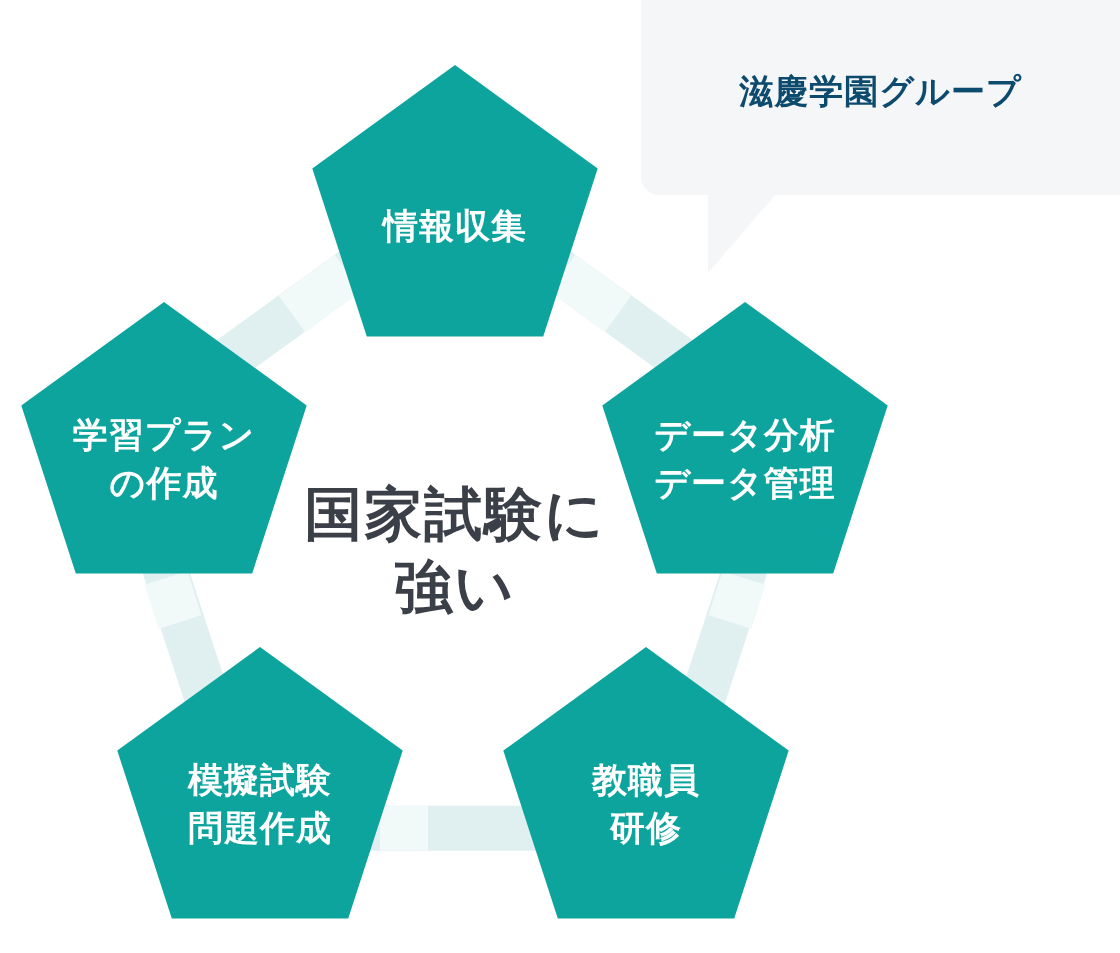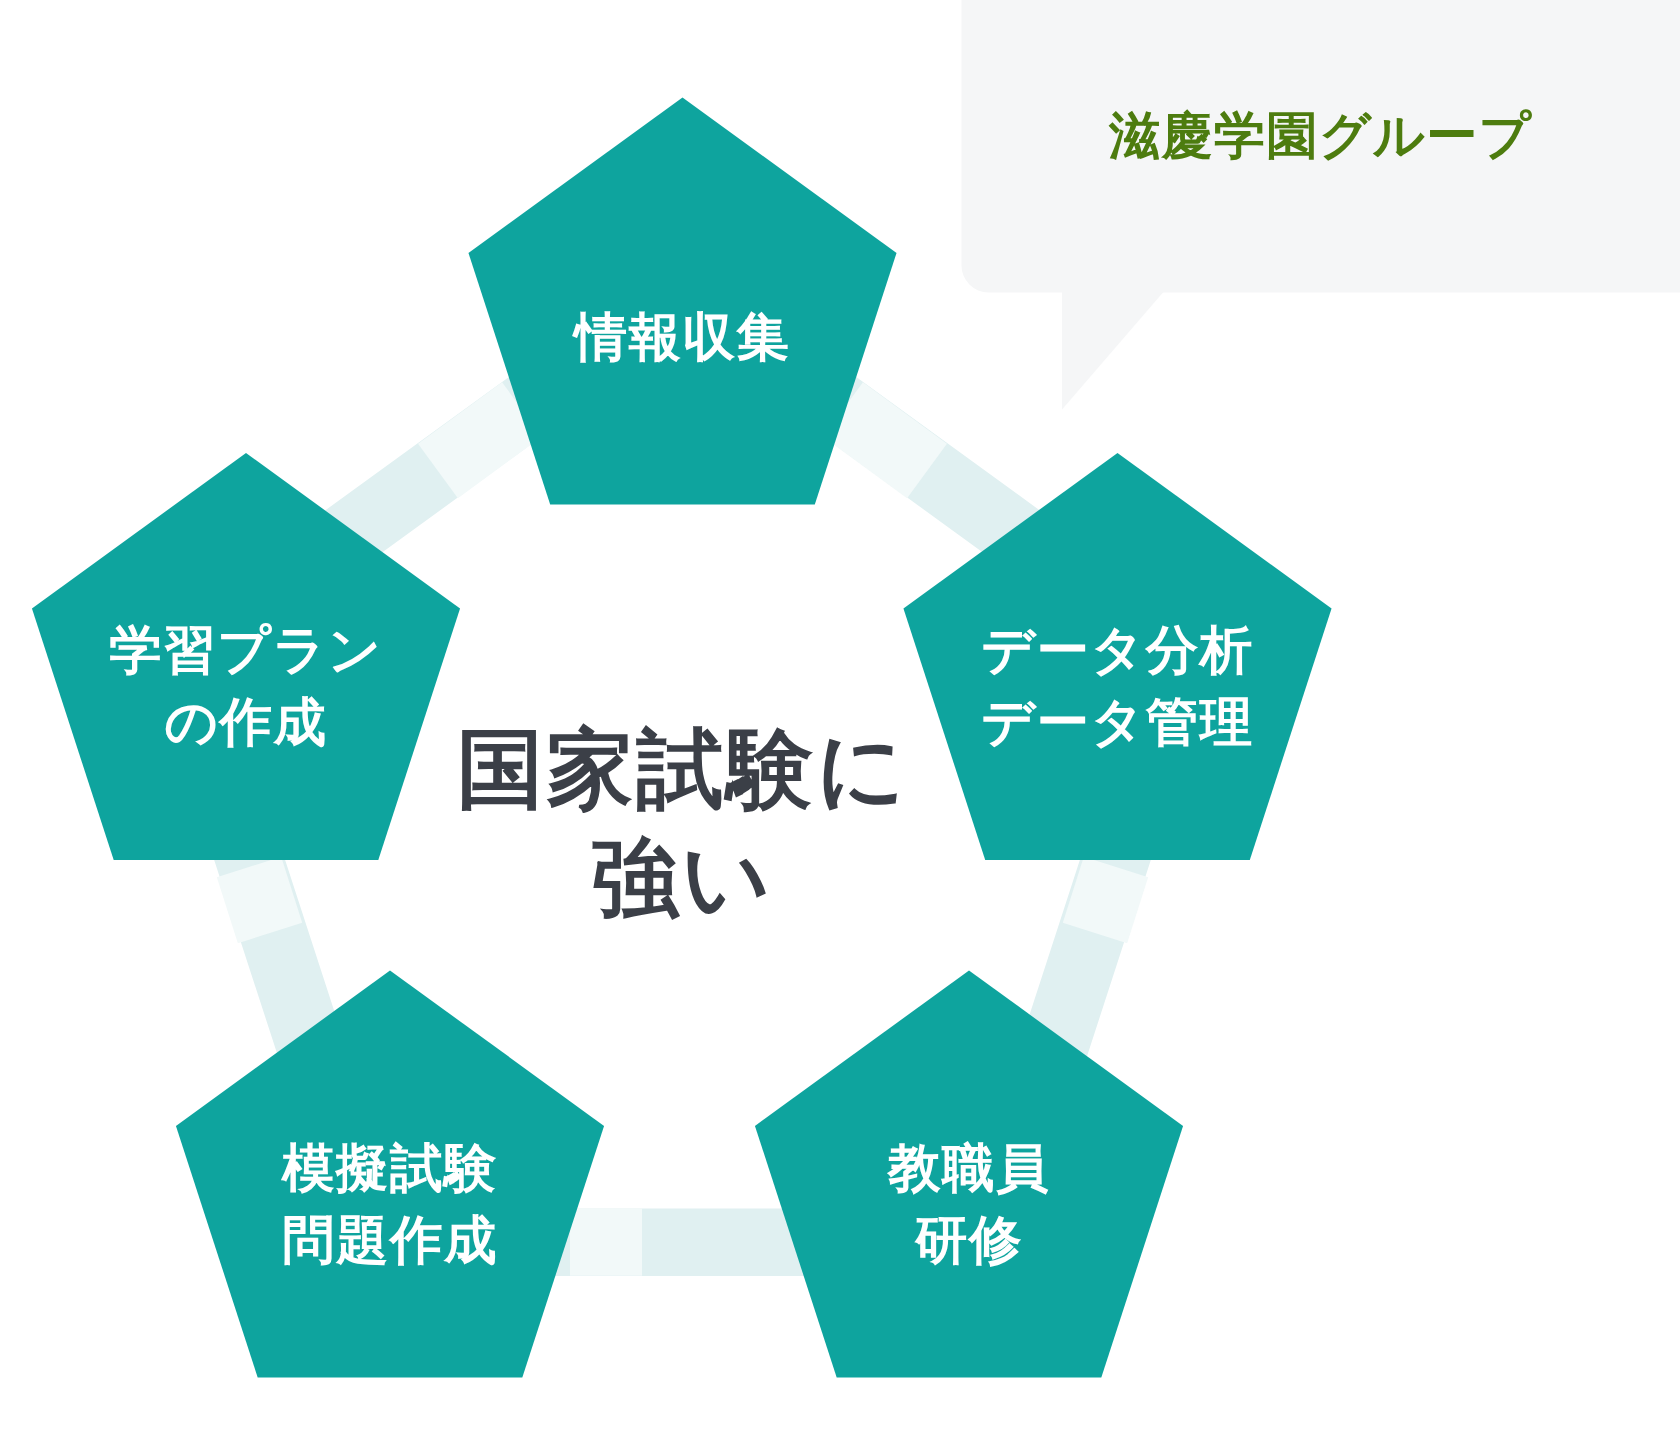--- a/index.html
+++ b/index.html
@@ -54,21 +54,21 @@
     background: #F5F6F7;
     border-radius: 8px 0 0 18px;
     display: flex;
     flex-direction: column;
     align-items: center;
     justify-content: center;
     padding-bottom: 6px;
     box-sizing: border-box;
   }
   .bubble .bubble-line {
-    color: #4d7c0f;
+    color: #0c4a6e;
     font-size: 34px;
     font-weight: 700;
     line-height: 58px;
     white-space: nowrap;
     text-align: center;
     letter-spacing: 1px;
   }
   .bubble-tail {
     position: absolute;
     left: 708px;

